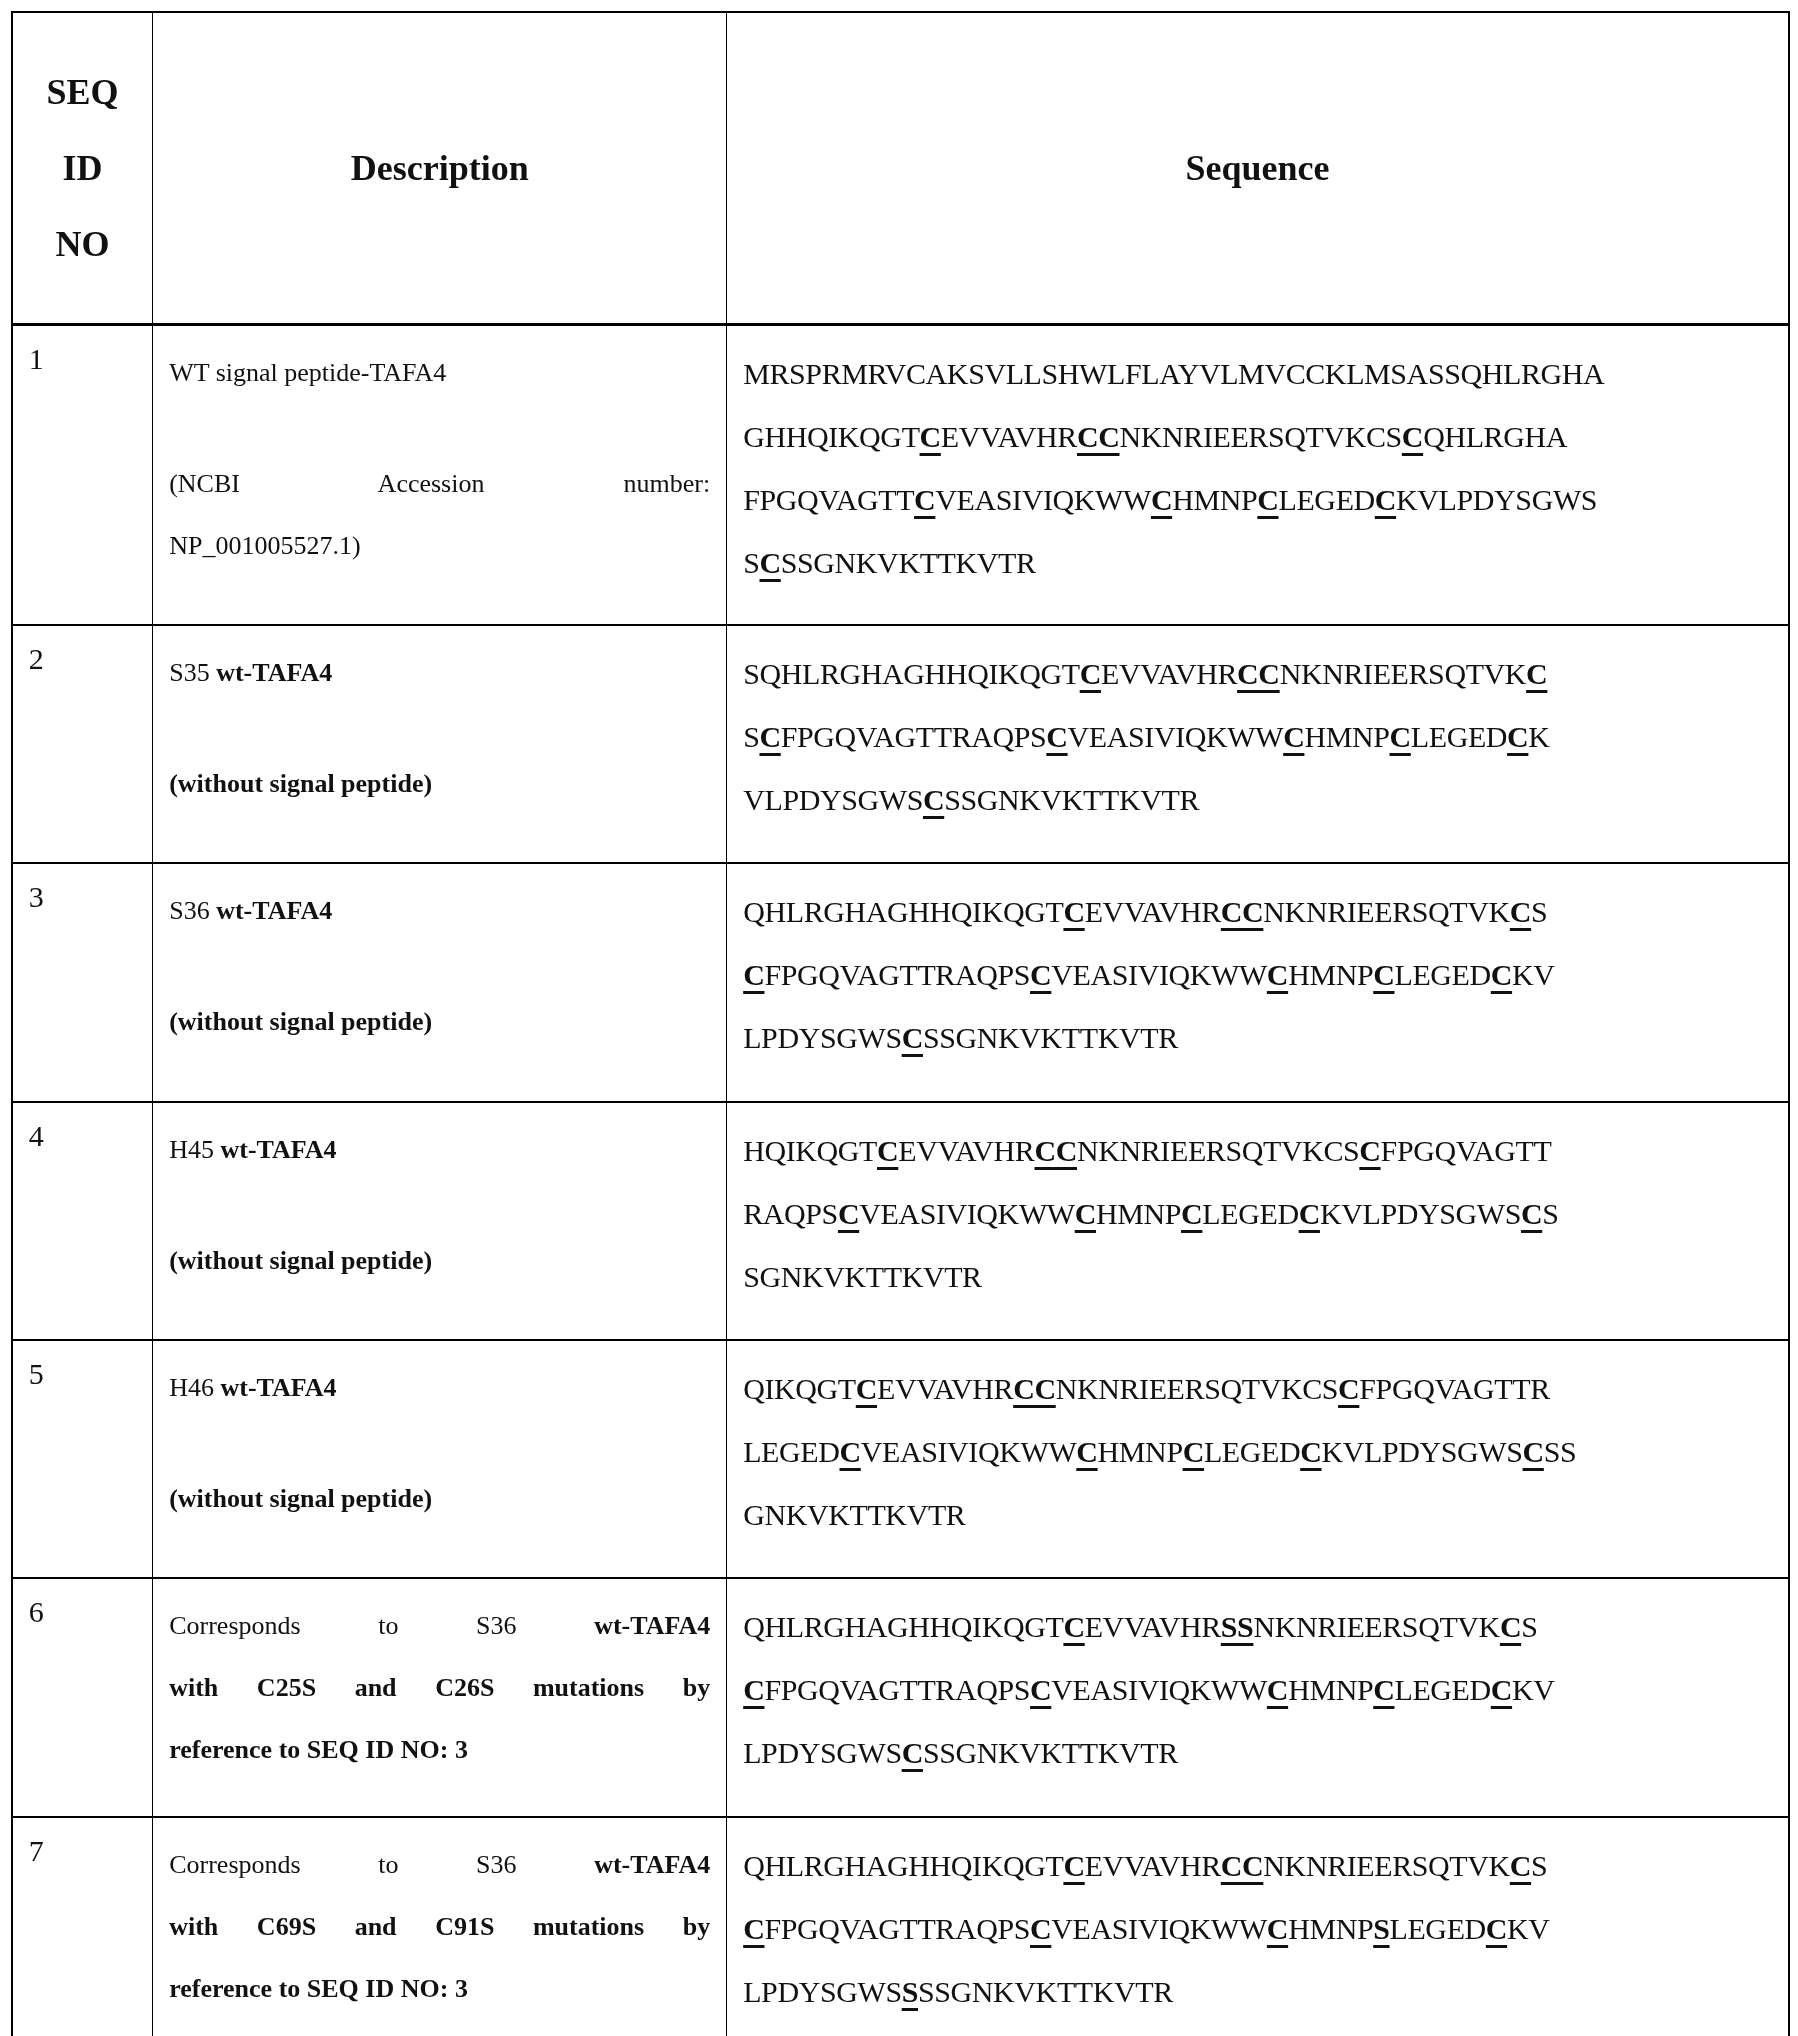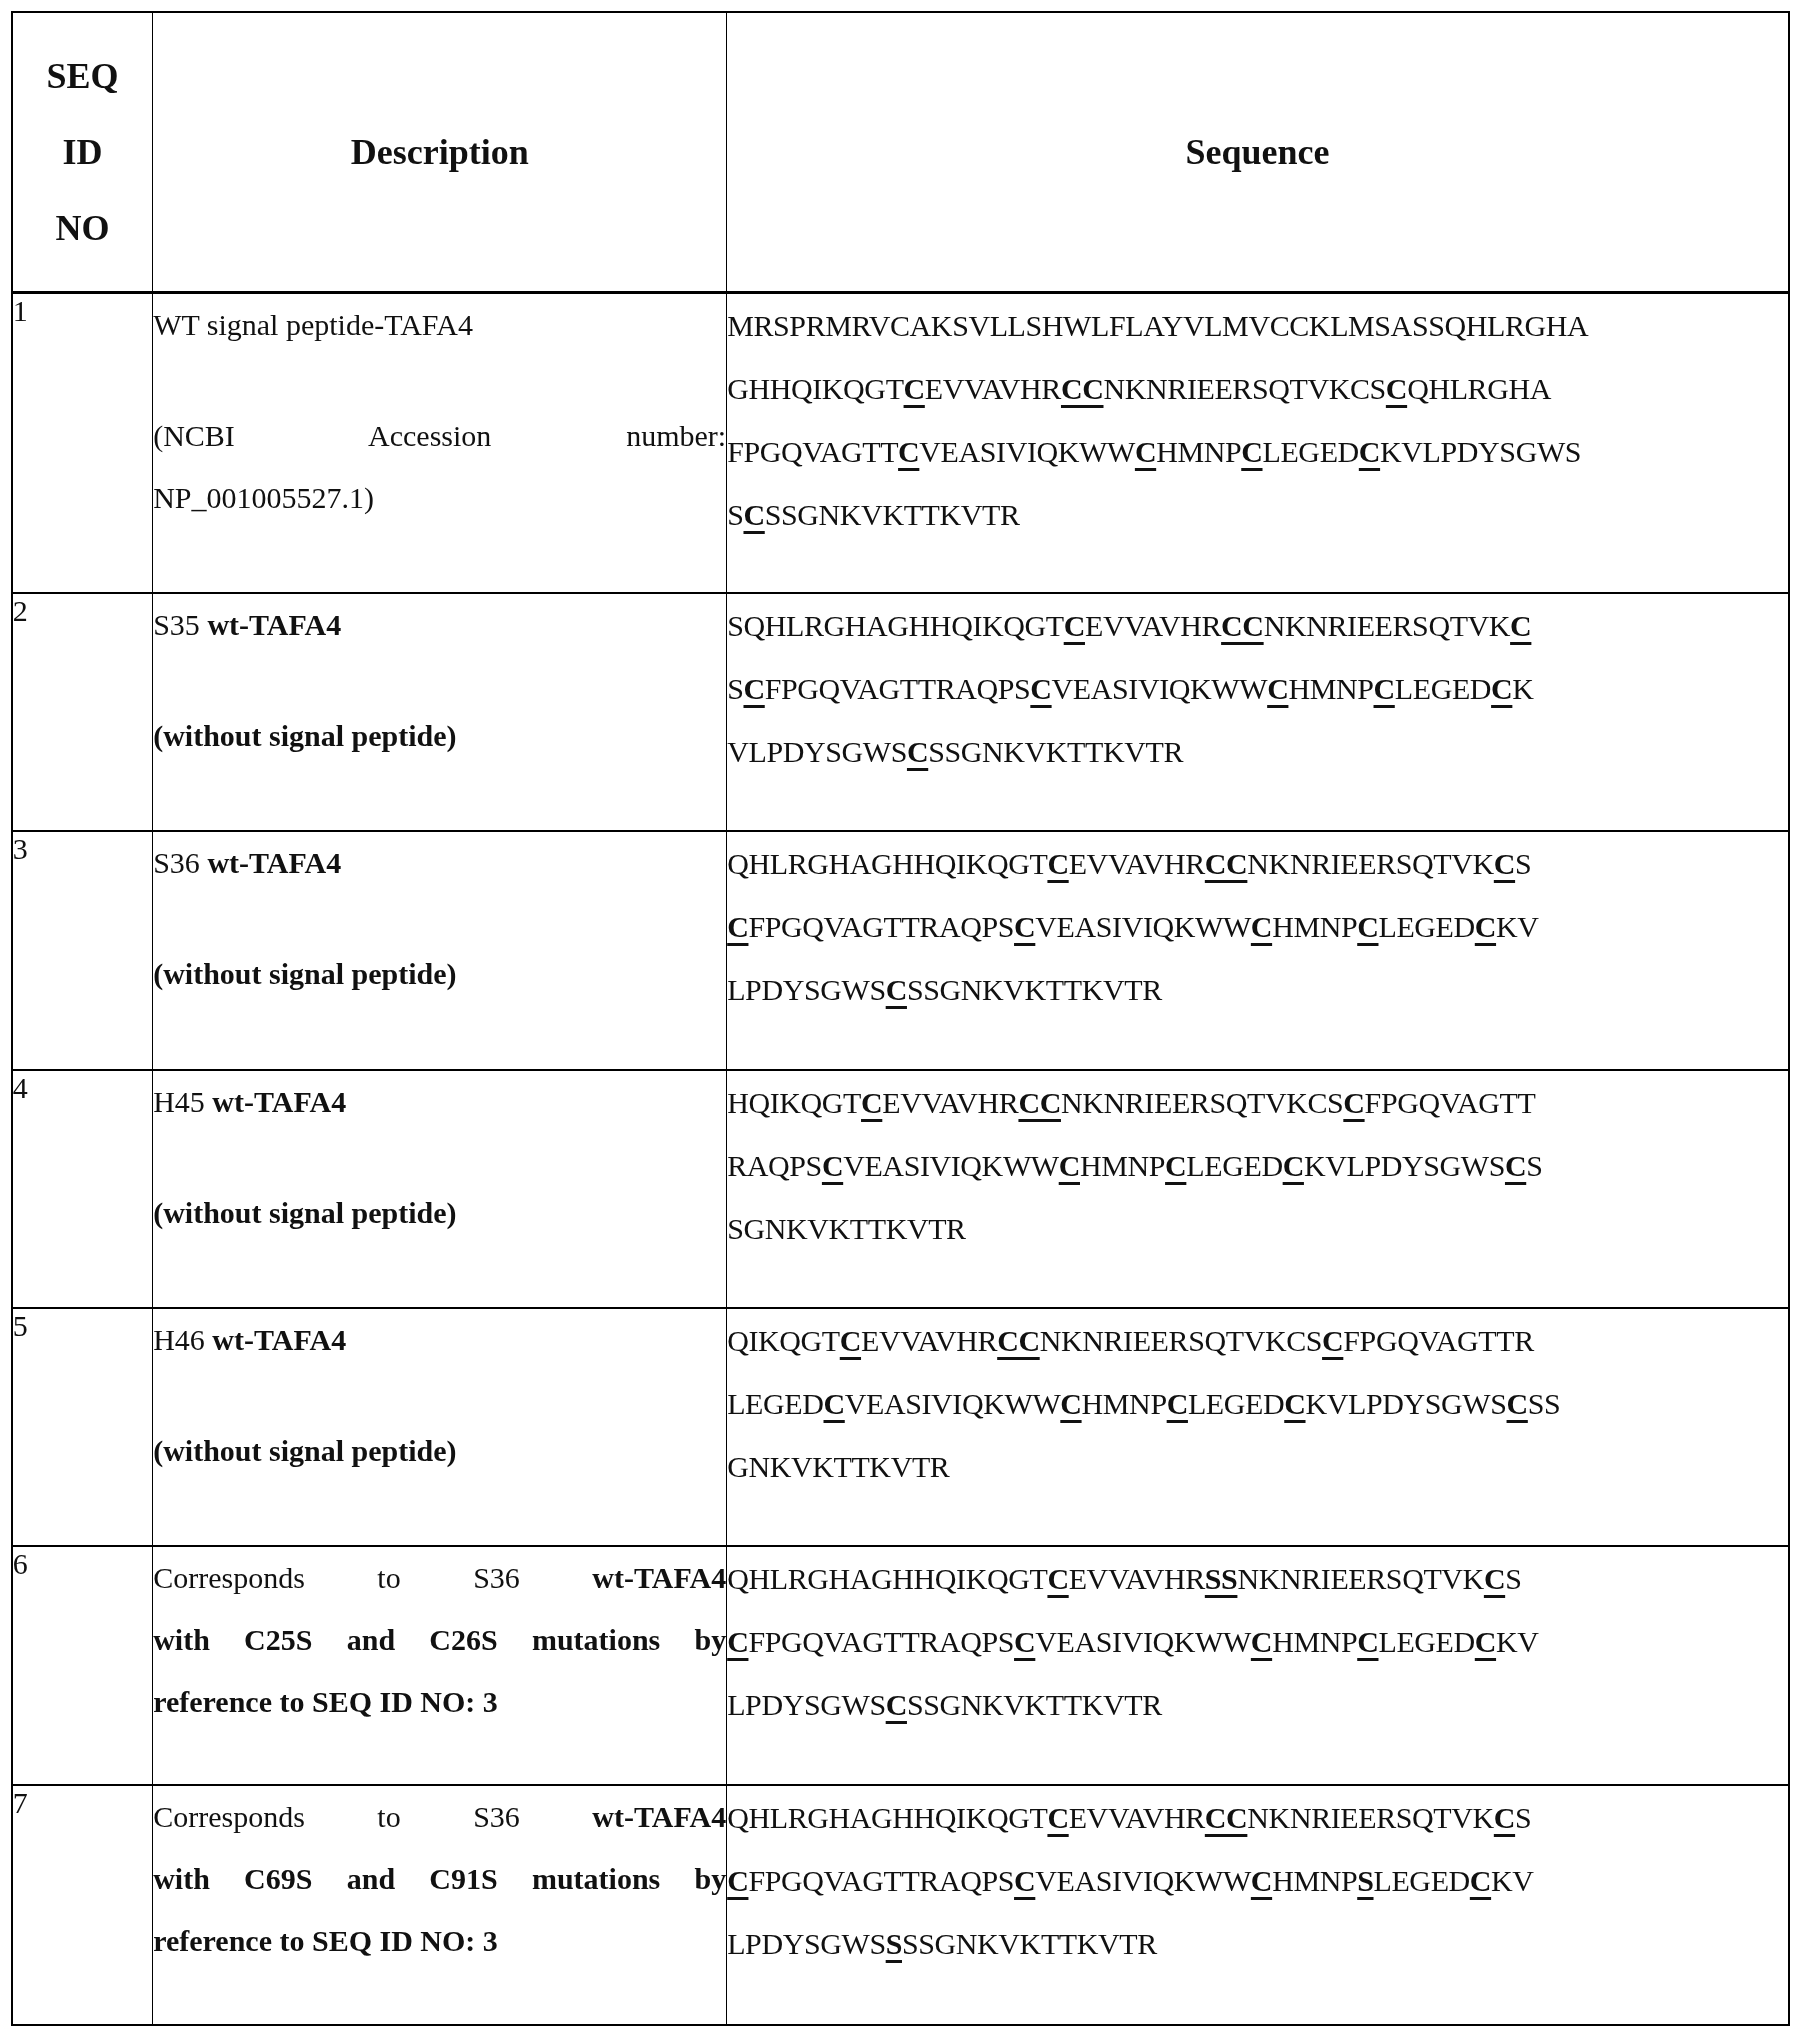--- a/index.html
+++ b/index.html
@@ -4,30 +4,30 @@
 <style>
   html, body { margin: 0; padding: 0; background: #ffffff; }
   body { width: 1798px; height: 2037px; position: relative; overflow: hidden;
          font-family: "Liberation Serif", "DejaVu Serif", serif; color: #111; }
   table.seq-table {
     position: absolute; left: 10.7px; top: 10.7px;
     width: 1777px; border-collapse: collapse; table-layout: fixed;
     border: 2.9px solid #000;
   }
   table.seq-table td, table.seq-table th {
-    border: 1.9px solid #000; vertical-align: top; padding: 0;
+    border: 1.9px solid #000; vertical-align: top; padding: 16px;
   }
   col.c1 { width: 141px; }
   col.c2 { width: 574px; }
   col.c3 { width: 1062px; }
   tr.header-row th { height: 278px; border-bottom: 3.9px solid #000; font-weight: bold; vertical-align: middle; text-align: center; font-size: 36px; }
   th .hdr-stack { line-height: 76px; }
   tr.data-row > td { border-top: 2.9px solid #000; }
   .num { font-size: 30px; padding: 58px 0 0 21.3px; }
-  .desc { font-size: 30px; padding: 58px 19.4px 0 19.4px; line-height: 62px; }
+  .desc { font-size: 26px; padding: 58px 19.4px 0 19.4px; line-height: 62px; }
   .desc .para { display: block; }
   .desc .gap { height: 49px; display: block; }
   .desc .j-line { display: block; text-align: justify; text-align-last: justify; }
   .desc .b { font-weight: bold; }
   .seq { font-size: 30px; padding: 58px 9.7px 0 19.4px; line-height: 63px; letter-spacing: -0.4px; }
   .seq .line { display: block; white-space: nowrap; }
   .seq .u { text-decoration: underline; text-decoration-thickness: 2.9px; text-underline-offset: 5.8px; font-weight: bold; }
   .seq .i { }
 </style>
 </head>

